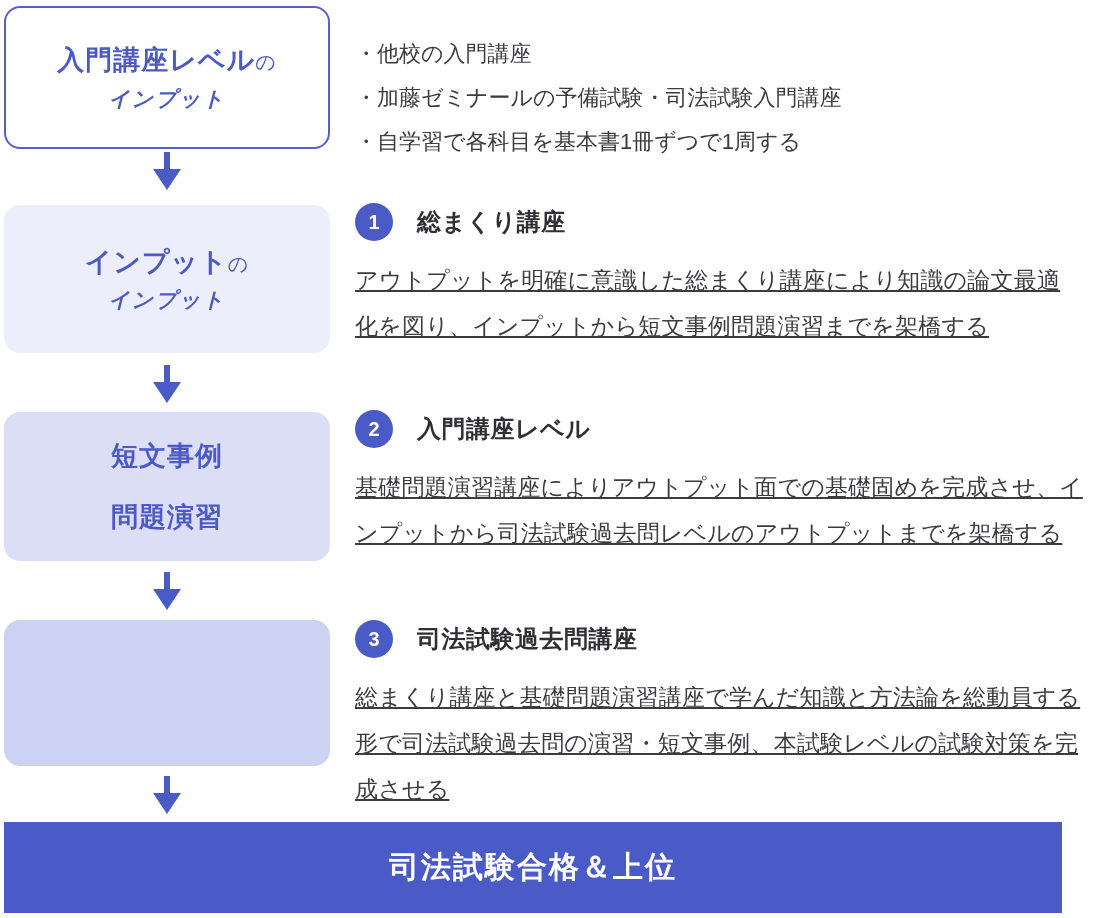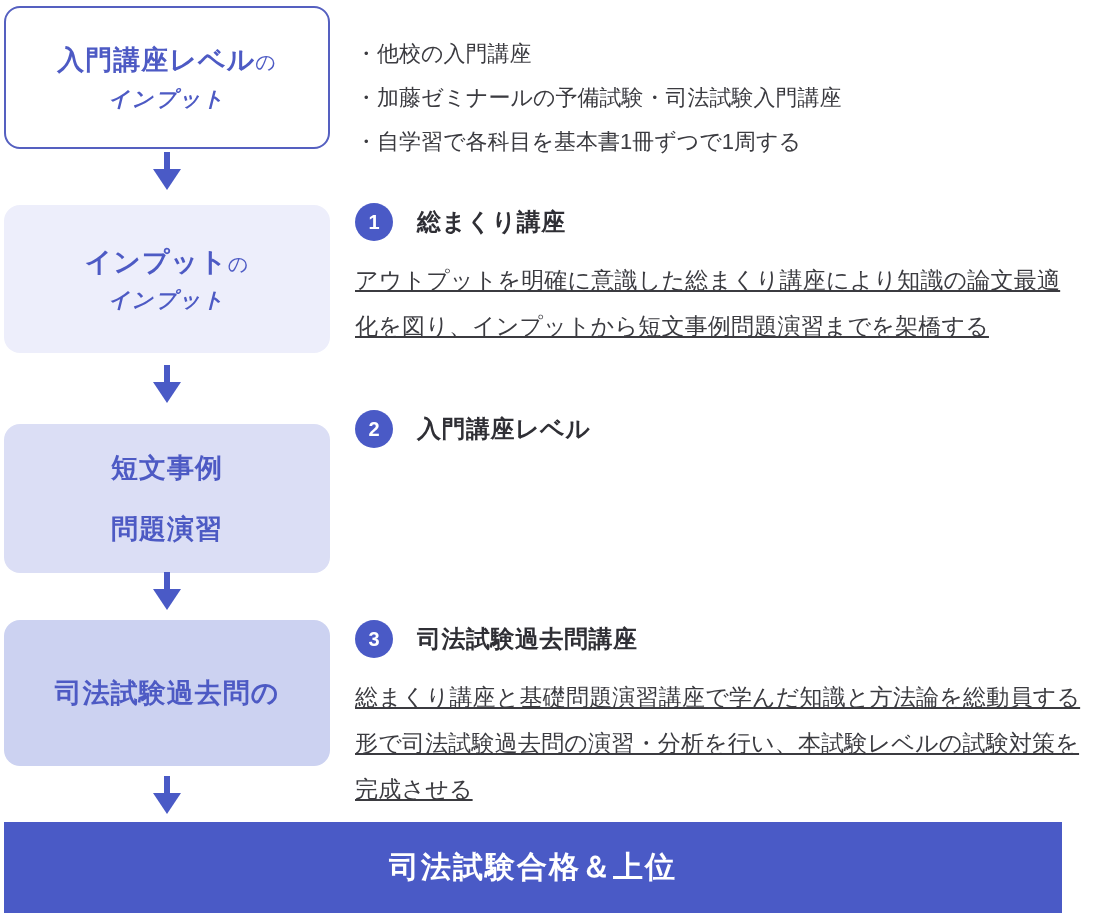--- a/index.html
+++ b/index.html
@@ -56,21 +56,21 @@
     font-style:italic;
   }
   .stage-box .l2-big{
     font-size:27px;
     font-weight:700;
     letter-spacing:1px;
     margin-top:24px;
   }
   .stage-1{top:6px;height:143px;background:#ffffff;border:2px solid var(--stage-border);}
   .stage-2{top:205px;height:148px;background:var(--tint1);}
-  .stage-3{top:424px;height:149px;background:var(--tint2);}
+  .stage-3{top:412px;height:149px;background:var(--tint2);}
   .stage-4{top:620px;height:146px;background:var(--tint3);}
   
   .flow-arrow{
     position:absolute;
     left:167px;
     transform:translateX(-50%);
     width:30px;height:38px;
   }
   .arrow-1{top:152px;}
   .arrow-2{top:365px;}
@@ -177,21 +177,20 @@
   </div>
 
   <div class="flow-arrow arrow-3">
     <svg width="30" height="38" viewBox="0 0 30 38" aria-hidden="true">
       <rect class="fill" x="12" y="0" width="6" height="20"></rect>
       <polygon class="fill" points="1,17 29,17 15,38"></polygon>
     </svg>
   </div>
 
   <div class="stage-box stage-4">
-    <div class="l1">司法試験過去問の</div>
   </div>
 
   <div class="flow-arrow arrow-4">
     <svg width="30" height="38" viewBox="0 0 30 38" aria-hidden="true">
       <rect class="fill" x="12" y="0" width="6" height="20"></rect>
       <polygon class="fill" points="1,17 29,17 15,38"></polygon>
     </svg>
   </div>
 
   <div class="result-bar">
@@ -210,23 +209,24 @@
       <div class="section-title">総まくり講座</div>
     </div>
     <div class="section-body">アウトプットを明確に意識した総まくり講座により知識の論文最適化を図り、インプットから短文事例問題演習までを架橋する</div>
   </div>
 
   <div class="detail-section section-2">
     <div class="section-header">
       <div class="num-badge">2</div>
       <div class="section-title">入門講座レベル</div>
     </div>
+    <div class="section-body">基礎問題演習講座によりアウトプット面での基礎固めを完成させ、インプットから司法試験過去問レベルのアウトプットまでを架橋する</div>
   </div>
 
   <div class="detail-section section-3">
     <div class="section-header">
       <div class="num-badge">3</div>
       <div class="section-title">司法試験過去問講座</div>
     </div>
-    <div class="section-body">総まくり講座と基礎問題演習講座で学んだ知識と方法論を総動員する形で司法試験過去問の演習・分析を行い、本試験レベルの試験対策を完成させる</div>
+    <div class="section-body">総まくり講座と基礎問題演習講座で学んだ知識と方法論を総動員する形で司法試験過去問の演習・短文事例、本試験レベルの試験対策を完成させる</div>
   </div>
 
 </div>
 
 </body></html>

